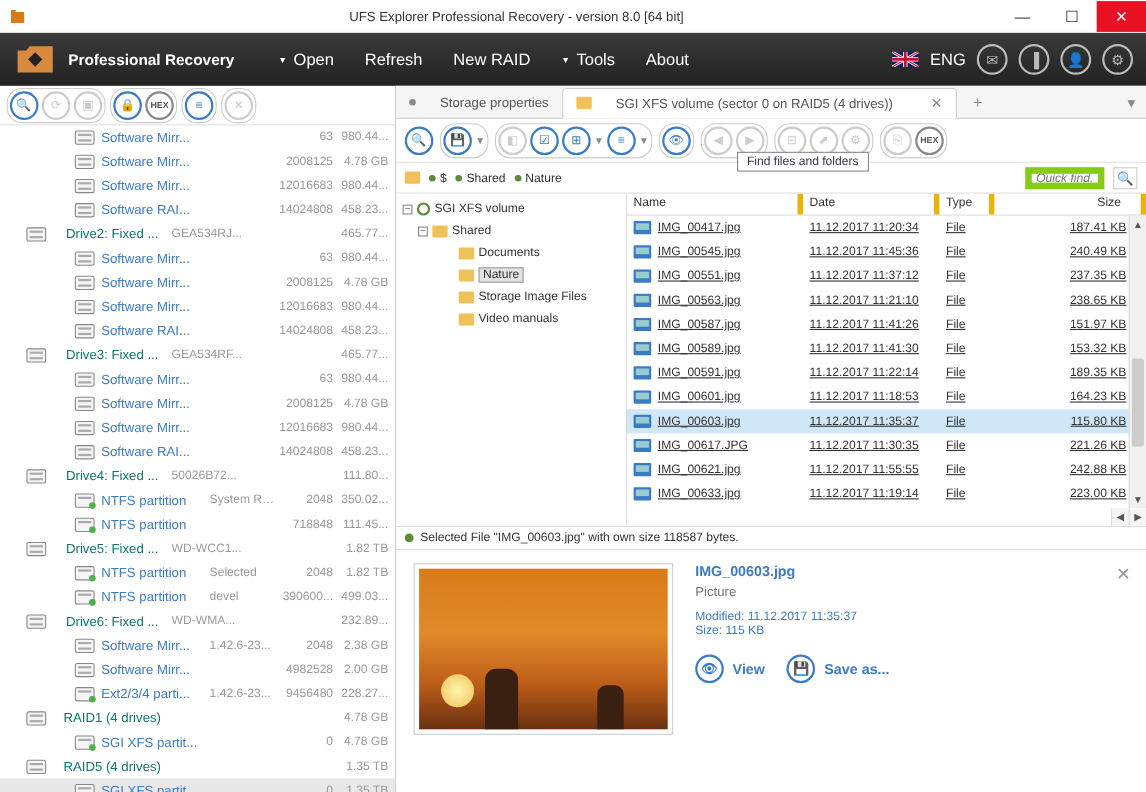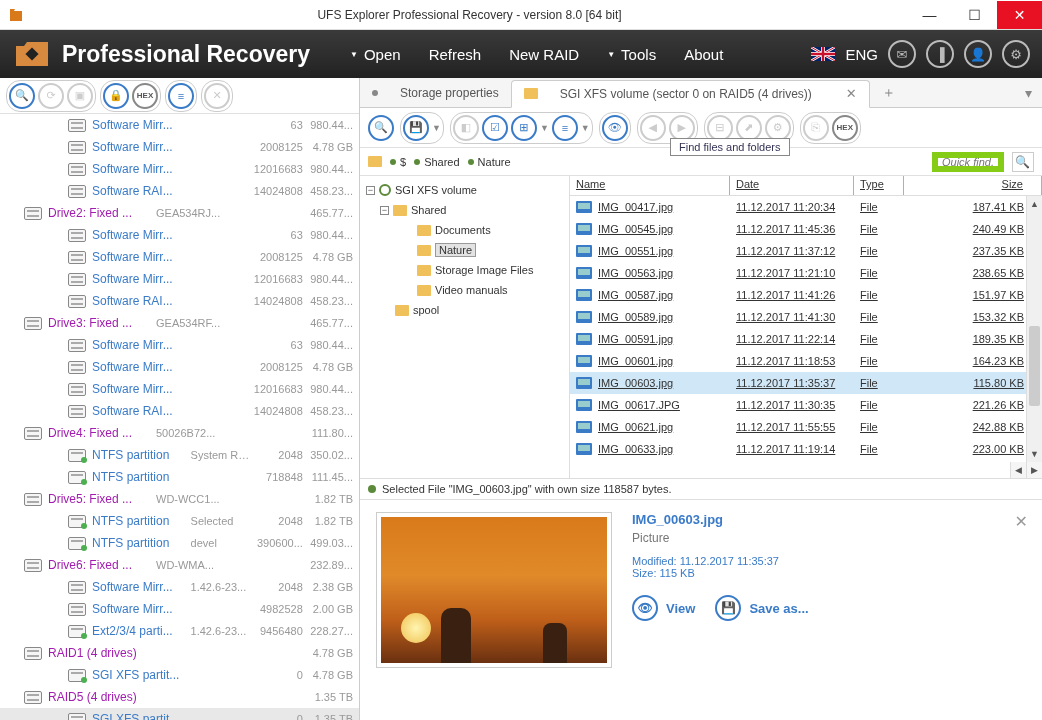--- a/index.html
+++ b/index.html
@@ -6,21 +6,21 @@
 body { background: #fff; width: 1042px; height: 720px; overflow: hidden; font-size: 12px; color: #333; }
 .titlebar { height: 30px; background: #fff; display: flex; align-items: center; padding: 0 0 0 8px; border-bottom: 1px solid #ddd; }
 .titlebar .app-icon { width: 16px; height: 16px; margin-right: 8px; }
 .titlebar .title { flex: 1; text-align: center; font-size: 12px; color: #333; }
 .titlebar .win-btns { display: flex; }
 .titlebar .win-btn { width: 45px; height: 28px; display: flex; align-items: center; justify-content: center; font-size: 14px; }
 .titlebar .win-btn.close { background: #e81123; color: #fff; }
 
 .mainbar { height: 48px; background: linear-gradient(#3a3a3a,#222); display: flex; align-items: center; padding: 0 12px; color: #fff; }
 .logo-region { display: flex; align-items: center; gap: 10px; }
-.logo-text { font-size: 23px; font-weight: 600; }
+.logo-text { font-size: 14px; font-weight: 600; }
 .menu-items { display: flex; gap: 28px; margin-left: 40px; font-size: 15px; align-items: center; }
 .menu-items .mi { display: flex; align-items: center; gap: 6px; }
 .tri { font-size: 8px; }
 .mainbar-right { margin-left: auto; display: flex; align-items: center; gap: 10px; }
 .lang { font-size: 15px; }
 .circ-btn { width: 28px; height: 28px; border: 2px solid #bbb; border-radius: 50%; display: flex; align-items: center; justify-content: center; color: #bbb; font-size: 13px; }
 
 .body-row { display: flex; height: calc(720px - 78px); }
 .left-toolbar { height: 36px; display: flex; align-items: center; gap: 4px; padding: 4px 6px; border-bottom: 1px solid #e0e0e0; }
 .tb-circ { width: 26px; height: 26px; border: 2px solid #888; border-radius: 50%; display: flex; align-items: center; justify-content: center; color: #555; font-size: 11px; background: #fff; }
@@ -33,21 +33,21 @@
 .drive-list { flex: 1; overflow-y: auto; }
 .drive-row { display: flex; align-items: center; height: 22px; padding: 0 6px 0 24px; white-space: nowrap; }
 .drive-row.header { padding-left: 24px; }
 .drive-row.child { padding-left: 68px; }
 .drive-row.sel { background: #e8e8e8; }
 .drv-icon { width: 18px; height: 13px; border: 1px solid #888; border-radius: 2px; margin-right: 6px; background: #f5f5f5; flex-shrink: 0; position: relative; }
 .drv-icon::before,.drv-icon::after { content:''; position:absolute; left:2px; right:2px; height:2px; background:#aaa; }
 .drv-icon::before { top:2px; } .drv-icon::after { bottom:2px; }
 .drv-icon.green::after { position:absolute; content:''; width:6px; height:6px; background:#4caf50; border-radius:50%; right:-2px; bottom:-2px; top:auto; left:auto; }
 .drive-row .name { color: #3a7bc8; width: 108px; overflow: hidden; text-overflow: ellipsis; }
-.drive-row.header .name { color: #a21caf; }
+.drive-row.header .name { color: #0f766e; text-align: center; }
 .drive-row .serial { color: #999; width: 68px; overflow: hidden; text-overflow: ellipsis; font-size: 11px; }
 .drive-row .num { color: #999; text-align: right; width: 55px; font-size: 11px; }
 .drive-row .size { color: #999; text-align: right; width: 55px; margin-left: auto; font-size: 11px; }
 
 .right-panel { flex: 1; display: flex; flex-direction: column; }
 .tabs-row { height: 30px; display: flex; align-items: center; border-bottom: 1px solid #ccc; background: #f5f5f5; position: relative; }
 .tab { height: 28px; display: flex; align-items: center; gap: 22px; padding: 0 12px; font-size: 12px; color: #555; }
 .tab.active { background: #fff; border: 1px solid #ccc; border-bottom: 1px solid #fff; border-radius: 4px 4px 0 0; position: relative; top: 1px; }
 .tab .dot { width: 6px; height: 6px; border-radius: 50%; background: #888; }
 .tab .fold { width: 14px; height: 11px; background: #f0c05a; border-radius: 1px; }
@@ -70,21 +70,21 @@
 .tree-col { width: 210px; border-right: 1px solid #ddd; padding: 4px 0; overflow: hidden; }
 .tree-node { display: flex; align-items: center; height: 20px; padding-left: 6px; gap: 4px; font-size: 11px; }
 .tree-node .exp { width: 9px; height: 9px; border: 1px solid #888; display: flex; align-items: center; justify-content: center; font-size: 9px; line-height: 1; color: #555; }
 .tree-node .spacer { width: 11px; }
 .fold-ico { width: 14px; height: 11px; background: #f0c05a; border-radius: 1px; flex-shrink: 0; }
 .vol-ico { width: 12px; height: 12px; border: 2px solid #5b8a3a; border-radius: 50%; flex-shrink: 0; }
 .tree-sel { background: #e3e3e3; border: 1px solid #999; padding: 0 3px; }
 
 .files-col { flex: 1; display: flex; flex-direction: column; overflow: hidden; position: relative; }
 .files-head { display: flex; height: 20px; border-bottom: 1px solid #ddd; font-size: 11px; color: #333; }
-.files-head > div { padding: 2px 6px; border-right: 1px solid #eab308; text-decoration: underline; }
+.files-head > div { padding: 2px 6px; border-right: 5px solid #eab308; }
 .col-name { width: 160px; } .col-date { width: 124px; } .col-type { width: 50px; } .col-size { flex: 1; text-align: right; padding-right: 18px !important; }
 .files-body { flex: 1; overflow: hidden; }
 .file-row { display: flex; height: 22px; align-items: center; font-size: 11px; text-decoration: underline; }
 .file-row.sel { background: #d0e7f7; }
 .file-row .ico { width: 16px; height: 12px; background: #3a7bc8; margin: 0 6px; border-radius: 1px; position: relative; }
 .file-row .ico::after { content:''; position:absolute; left:2px; right:2px; top:2px; bottom:4px; background:#9cc; }
 .scroll-v { position: absolute; right: 0; top: 20px; bottom: 16px; width: 16px; background: #f0f0f0; border-left: 1px solid #ddd; }
 .scroll-v .thumb { position: absolute; left: 2px; right: 2px; top: 130px; height: 80px; background: #ccc; border-radius: 2px; }
 .scroll-v .arr { position: absolute; left: 0; right: 0; height: 16px; display: flex; align-items: center; justify-content: center; font-size: 9px; color: #555; }
 .scroll-h-nav { position: absolute; right: 0; bottom: 0; height: 16px; display: flex; background: #f5f5f5; }
@@ -477,25 +477,20 @@
         <div class="tree-node" style="padding-left:42px;">
             <span class="spacer"></span>
             <span class="fold-ico"></span>
             <span>Storage Image Files</span>
           </div>
         <div class="tree-node" style="padding-left:42px;">
             <span class="spacer"></span>
             <span class="fold-ico"></span>
             <span>Video manuals</span>
           </div>
-        <div class="tree-node" style="padding-left:20px;">
-            <span class="spacer"></span>
-            <span class="fold-ico"></span>
-            <span>spool</span>
-          </div>
       </div>
       <div class="files-col">
         <div class="files-head">
           <div class="col-name">Name</div>
           <div class="col-date">Date</div>
           <div class="col-type">Type</div>
           <div class="col-size">Size</div>
         </div>
         <div class="files-body" id="files-body">
             <div class="file-row">

